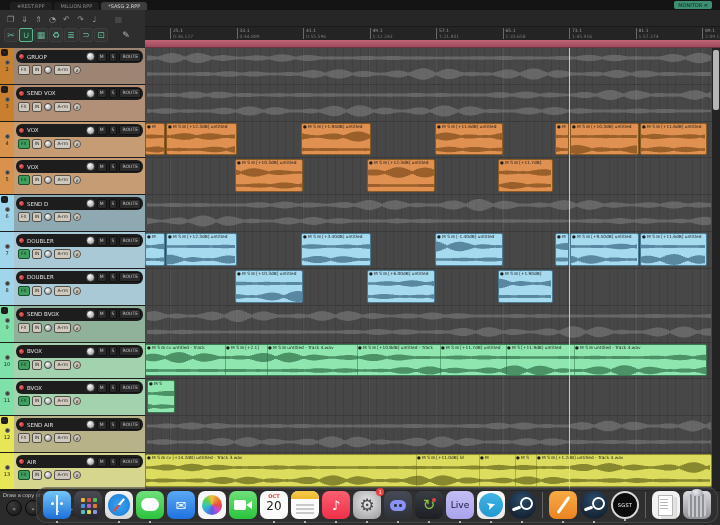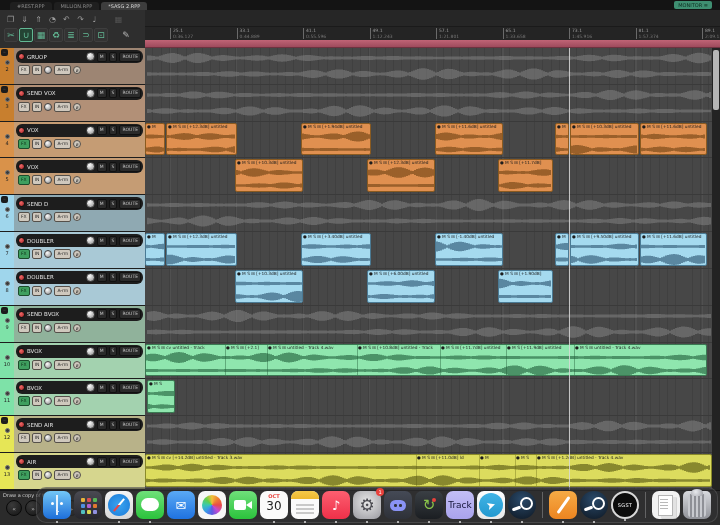--- a/index.html
+++ b/index.html
@@ -922,21 +922,21 @@
       <div class="dki dk-messages">
         <div class="dot"></div>
       </div>
       <div class="dki dk-mail">
         <div class="g">✉</div>
       </div>
       <div class="dki dk-photos"></div>
       <div class="dki dk-facetime"></div>
       <div class="dki dk-calendar">
         <div class="ctop">OCT</div>
-        <div class="cday">30</div>
+        <div class="cday">20</div>
         <div class="dot"></div>
       </div>
       <div class="dki dk-notes">
         <div class="dot"></div>
       </div>
       <div class="dki dk-music">
         <div class="g">♪</div>
         <div class="dot"></div>
       </div>
       <div class="dki dk-settings">
@@ -945,21 +945,21 @@
         <div class="dot"></div>
       </div>
       <div class="dki dk-discord">
         <div class="dot"></div>
       </div>
       <div class="dki dk-reaper">
         <div class="g">↻</div>
         <div class="dot"></div>
       </div>
       <div class="dki dk-live">
-        <div class="g">Track</div>
+        <div class="g">Live</div>
         <div class="dot"></div>
       </div>
       <div class="dki dk-telegram">
         <div class="g">➤</div>
         <div class="dot"></div>
       </div>
       <div class="dki dk-steam">
         <div class="dot"></div>
       </div>
       <div class="dksep"></div>

